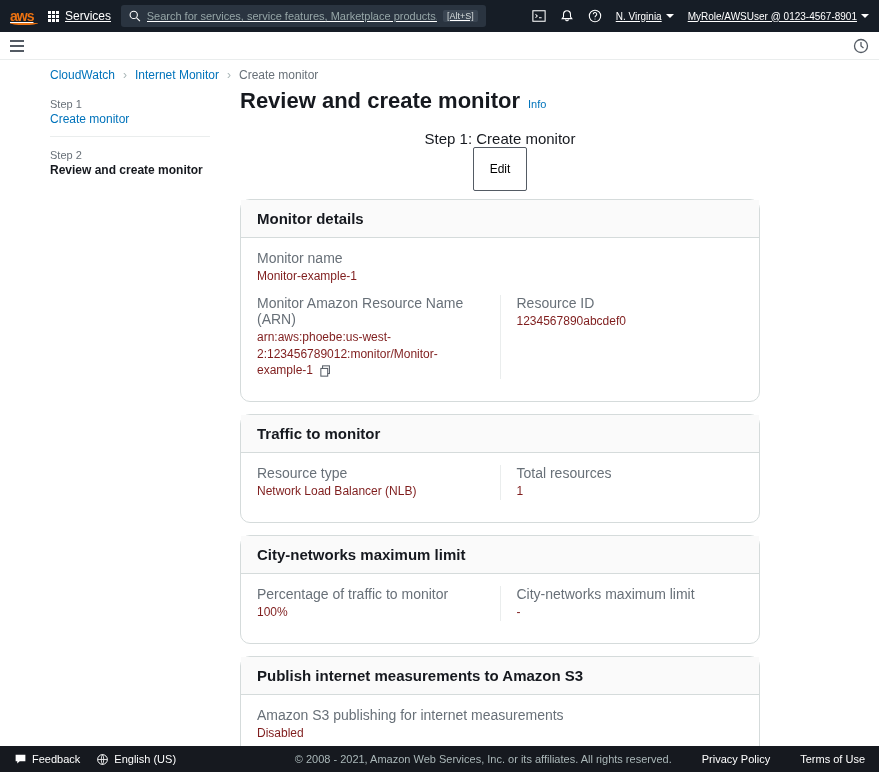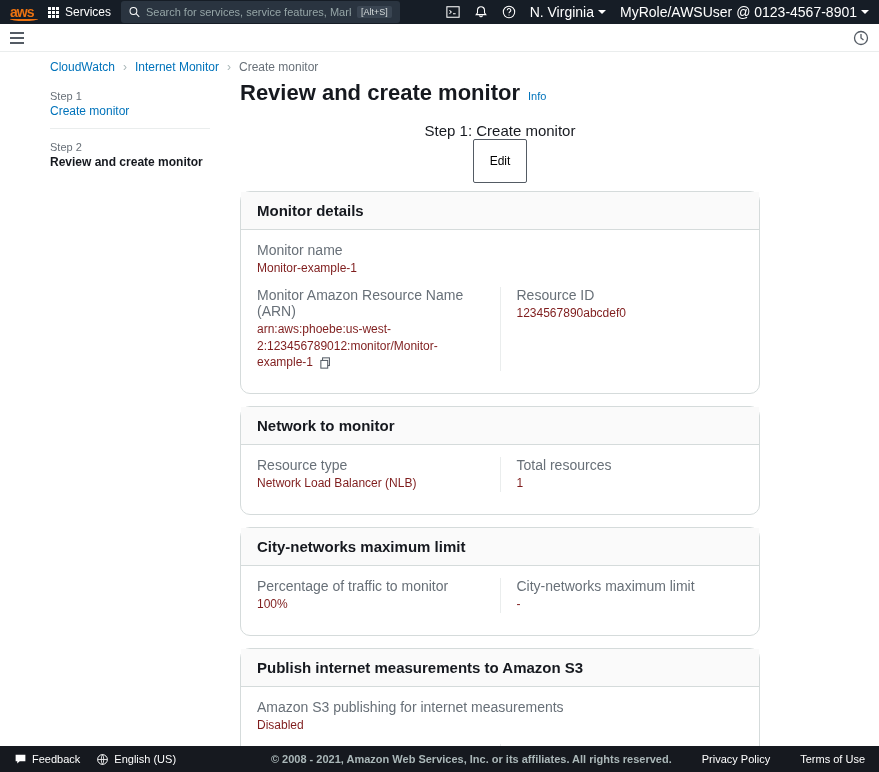--- a/index.html
+++ b/index.html
@@ -1,29 +1,29 @@
 <!DOCTYPE html>
 <html><head>
 <meta charset="utf-8">
 <style>
 * { margin: 0; padding: 0; box-sizing: border-box; }
 body { font-family: "Amazon Ember", "Helvetica Neue", Arial, sans-serif; font-size: 13px; color: #16191f; background: #fff; }
 
 
-.topnav { background: #161d26; color: #fff; height: 24px; display: flex; align-items: center; padding: 0 10px; gap: 10px; }
+.topnav { background: #161d26; color: #fff; height: 32px; display: flex; align-items: center; padding: 0 10px; gap: 10px; text-decoration: underline; }
 .aws-logo { font-weight: 700; color: #ec7211; font-size: 14px; letter-spacing: -1px; }
 .aws-logo-swoosh { display: block; width: 28px; height: 4px; border-bottom: 2px solid #ec7211; border-radius: 0 0 50% 50%; margin-top: -3px; }
 .services-btn { display: flex; align-items: center; gap: 6px; font-size: 12px; cursor: pointer; }
 .grid-icon { display: grid; grid-template-columns: repeat(3, 3px); grid-template-rows: repeat(3, 3px); gap: 1px; }
 .grid-icon span { background: #fff; width: 3px; height: 3px; }
 .searchbar { flex: 1; background: #2a3440; border-radius: 3px; height: 22px; display: flex; align-items: center; padding: 0 8px; gap: 6px; max-width: 480px; }
 .searchbar input { background: transparent; border: none; color: #d5dbdb; font-size: 11px; width: 100%; outline: none; }
 .searchbar input::placeholder { color: #95a5a6; }
 .search-kbd { background: #3a4552; border-radius: 2px; font-size: 9px; padding: 1px 4px; color: #d5dbdb; }
-.topnav-right { margin-left: auto; display: flex; align-items: center; gap: 14px; font-size: 14px; padding-left: 36px; }
+.topnav-right { margin-left: auto; display: flex; align-items: center; gap: 14px; font-size: 10px; padding-left: 36px; }
 .topnav-icon { width: 14px; height: 14px; fill: #fff; cursor: pointer; }
 .topnav-item { display: flex; align-items: center; gap: 4px; cursor: pointer; }
 .caret-down { width: 0; height: 0; border-left: 4px solid transparent; border-right: 4px solid transparent; border-top: 4px solid #fff; }
 
 
 .subnav { height: 28px; display: flex; align-items: center; justify-content: space-between; padding: 0 10px; border-bottom: 1px solid #eaeded; }
 .hamburger { display: flex; flex-direction: column; gap: 3px; cursor: pointer; }
 .hamburger span { width: 14px; height: 2px; background: #545b64; }
 .clock-icon { width: 16px; height: 16px; }
 
@@ -57,21 +57,21 @@
 .field-value { font-size: 12px; color: #7f1d1d; line-height: 1.4; }
 .field { margin-bottom: 10px; }
 .field:last-child { margin-bottom: 0; }
 .two-col { display: flex; }
 .two-col > div { flex: 1; }
 .two-col > div:first-child { border-right: 1px solid #eaeded; padding-right: 16px; margin-right: 16px; }
 .copy-icon { width: 12px; height: 12px; vertical-align: middle; margin-left: 4px; cursor: pointer; }
 
 
 .footer { position: fixed; bottom: 0; left: 0; right: 0; background: #16191f; color: #fff; height: 26px; display: flex; align-items: center; padding: 12px 14px; font-size: 11px; gap: 16px; }
-.footer .copy { margin-left: auto; color: #aab7b8; font-weight: bold; }
+.footer .copy { margin-left: auto; color: #aab7b8; }
 .footer a { color: #fff; text-decoration: none; margin-left: 14px; }
 .footer-item { display: flex; align-items: center; gap: 5px; cursor: pointer; }
 </style>
 </head>
 <body>
 
 <div class="topnav">
   <div>
     <div class="aws-logo">aws</div>
     <div class="aws-logo-swoosh"></div>
@@ -185,21 +185,21 @@
           </div>
           <div class="field">
             <div class="field-label">Resource ID</div>
             <div class="field-value">1234567890abcdef0</div>
           </div>
         </div>
       </div>
     </div>
 
     <div class="panel">
-      <div class="panel-header">Network to monitor</div>
+      <div class="panel-header">Traffic to monitor</div>
       <div class="panel-body">
         <div class="two-col">
           <div class="field">
             <div class="field-label">Resource type</div>
             <div class="field-value">Network Load Balancer (NLB)</div>
           </div>
           <div class="field">
             <div class="field-label">Total resources</div>
             <div class="field-value">1</div>
           </div>

